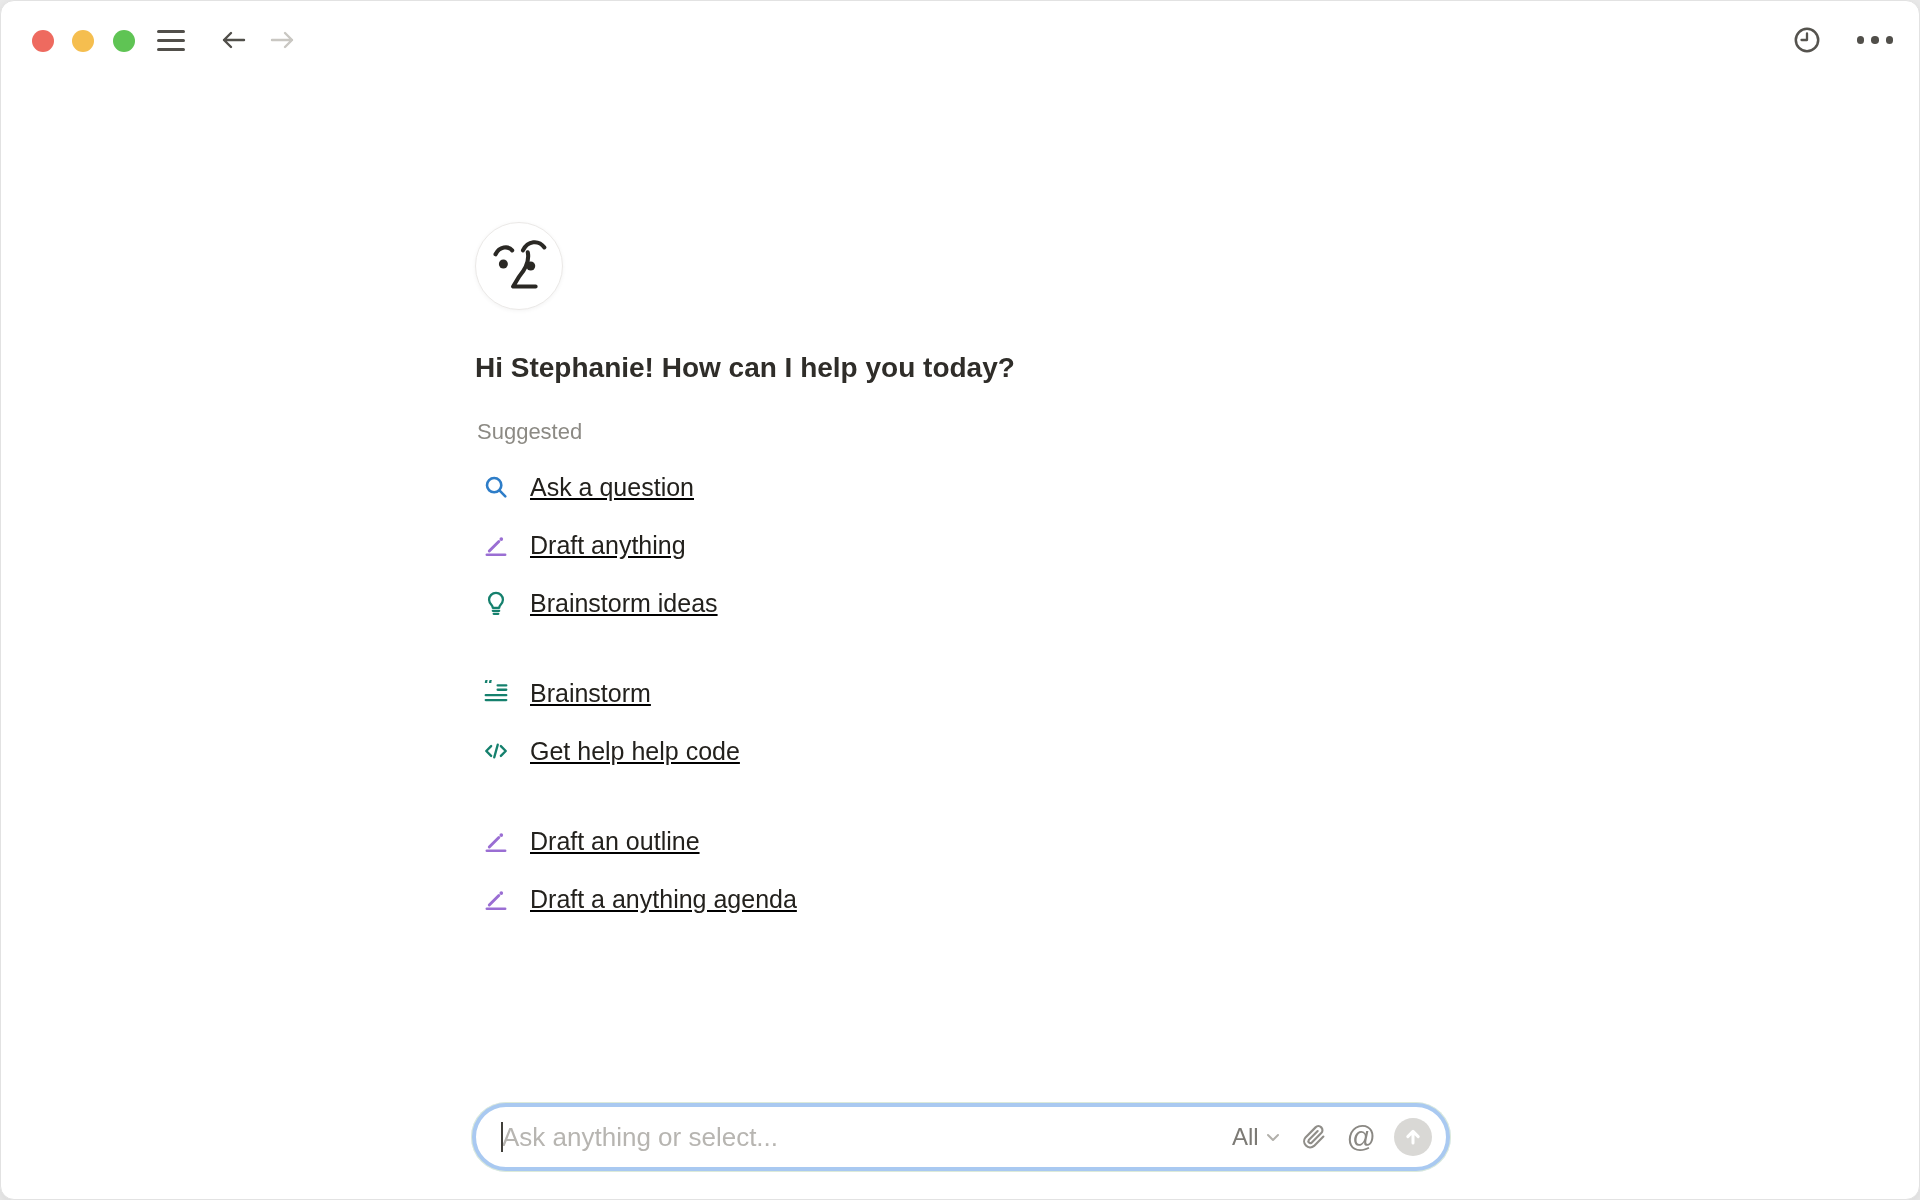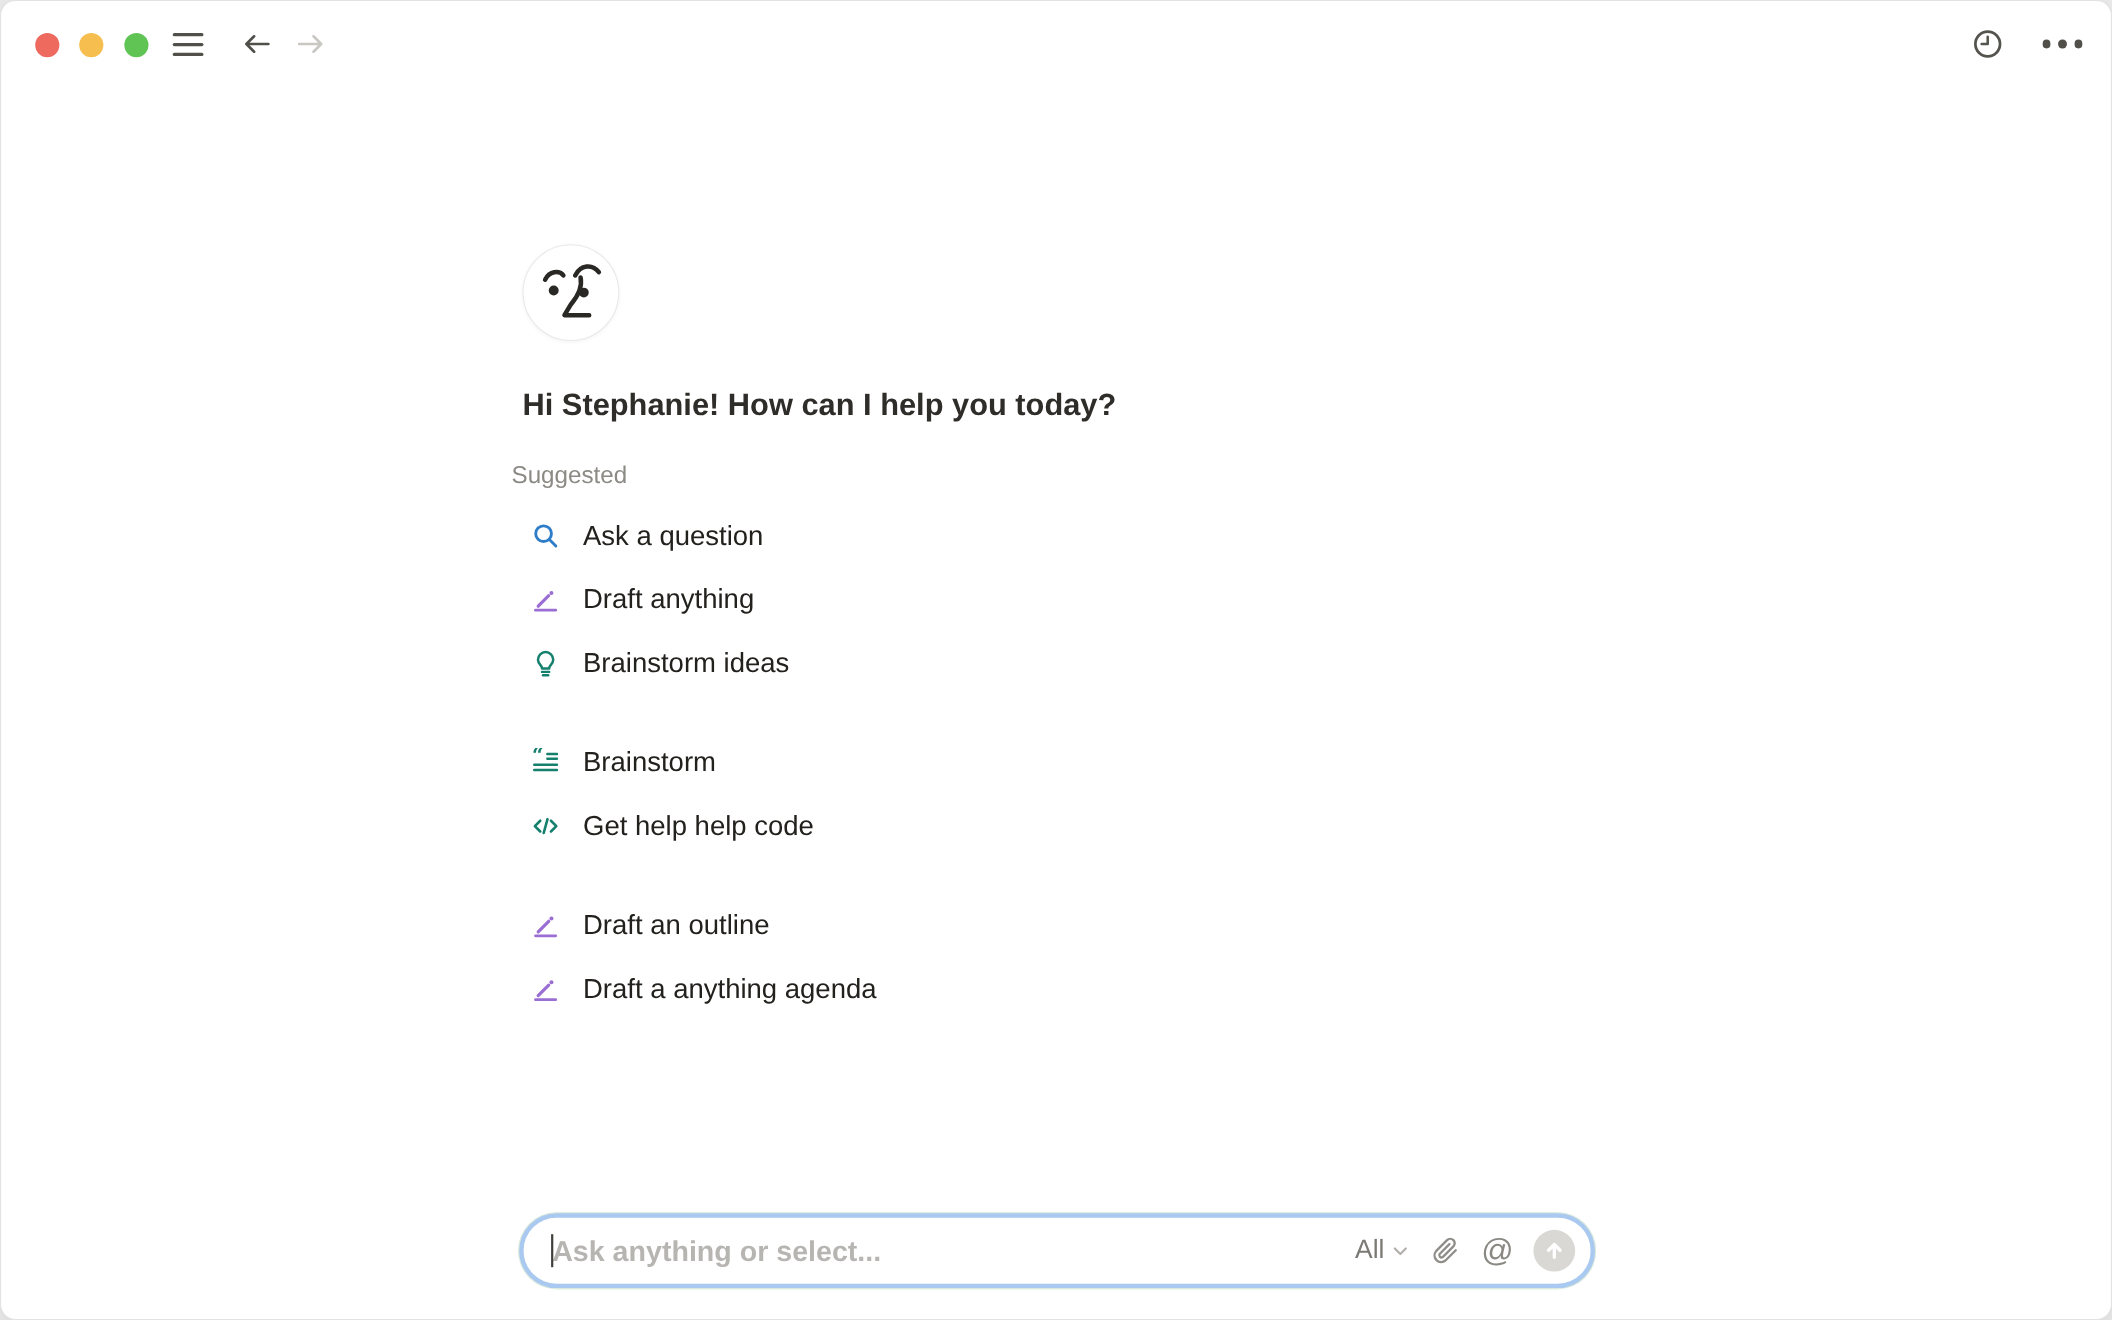--- a/index.html
+++ b/index.html
@@ -25,31 +25,31 @@
   .dots i{width:7.5px;height:7.5px;border-radius:50%;background:#514f4a;}
 
   
   .content{position:absolute;left:460px;top:221px;width:978px;}
   .avatar{margin-left:14px;width:88px;height:88px;border-radius:50%;background:#fff;
     border:1px solid #ebe9e7;box-shadow:0 1px 4px rgba(0,0,0,.05);
     display:flex;align-items:center;justify-content:center;box-sizing:border-box;}
   .greeting{margin:40px 0 0 14px;font-size:28px;line-height:36px;font-weight:600;color:#2f2d29;}
   .section{margin-top:32px;}
   .section:first-of-type{margin-top:33px;}
-  .sec-label{margin-left:4px;font-size:22px;line-height:28px;color:#8c8a84;margin-bottom:12px;}
-  .row{height:58px;display:flex;align-items:center;padding-left:22px;cursor:pointer;border-radius:8px;}
+  .sec-label{margin-left:16px;font-size:22px;line-height:28px;color:#8c8a84;margin-bottom:12px;}
+  .row{height:58px;display:flex;align-items:center;padding-left:22px;cursor:pointer;border-radius:8px;text-decoration:underline;}
   .row .ic{width:26px;height:26px;flex:0 0 26px;display:flex;align-items:center;justify-content:center;}
   .row .row-label{margin-left:21px;font-size:25px;color:#23211d;font-weight:500;}
 
   
   .composer{position:absolute;left:471px;bottom:28px;width:978px;height:68px;box-sizing:border-box;
     background:#fff;border:4px solid #a9c9f1;border-radius:34px;box-shadow:0 0 0 1px #dcead9,0 0 0 1px #d8e7fa;
     display:flex;align-items:center;padding:0 14px 0 26px;}
   .composer input{flex:1;border:none;outline:none;font-size:26px;color:#2f2d29;
-    font-family:"Liberation Sans","DejaVu Sans",sans-serif;background:transparent;padding:0;font-weight:bold;}
+    font-family:"Liberation Sans","DejaVu Sans",sans-serif;background:transparent;padding:0;}
   .composer input::placeholder{color:#b7b5b1;}
   .caret{position:absolute;left:25px;top:50%;transform:translateY(-50%);width:2px;height:30px;background:#413f3a;}
   .ctl{display:flex;align-items:center;color:#7c7a75;cursor:pointer;margin-left:20px;flex:0 0 auto;}
   .scope{font-size:24px;font-weight:500;gap:7px;}
   .at-glyph{font-size:29px;line-height:1;color:#8a8883;}
   .send{width:38px;height:38px;border-radius:50%;background:#d9d8d5;display:flex;align-items:center;justify-content:center;margin-left:18px;}
 </style>
 </head>
 <body>
 

